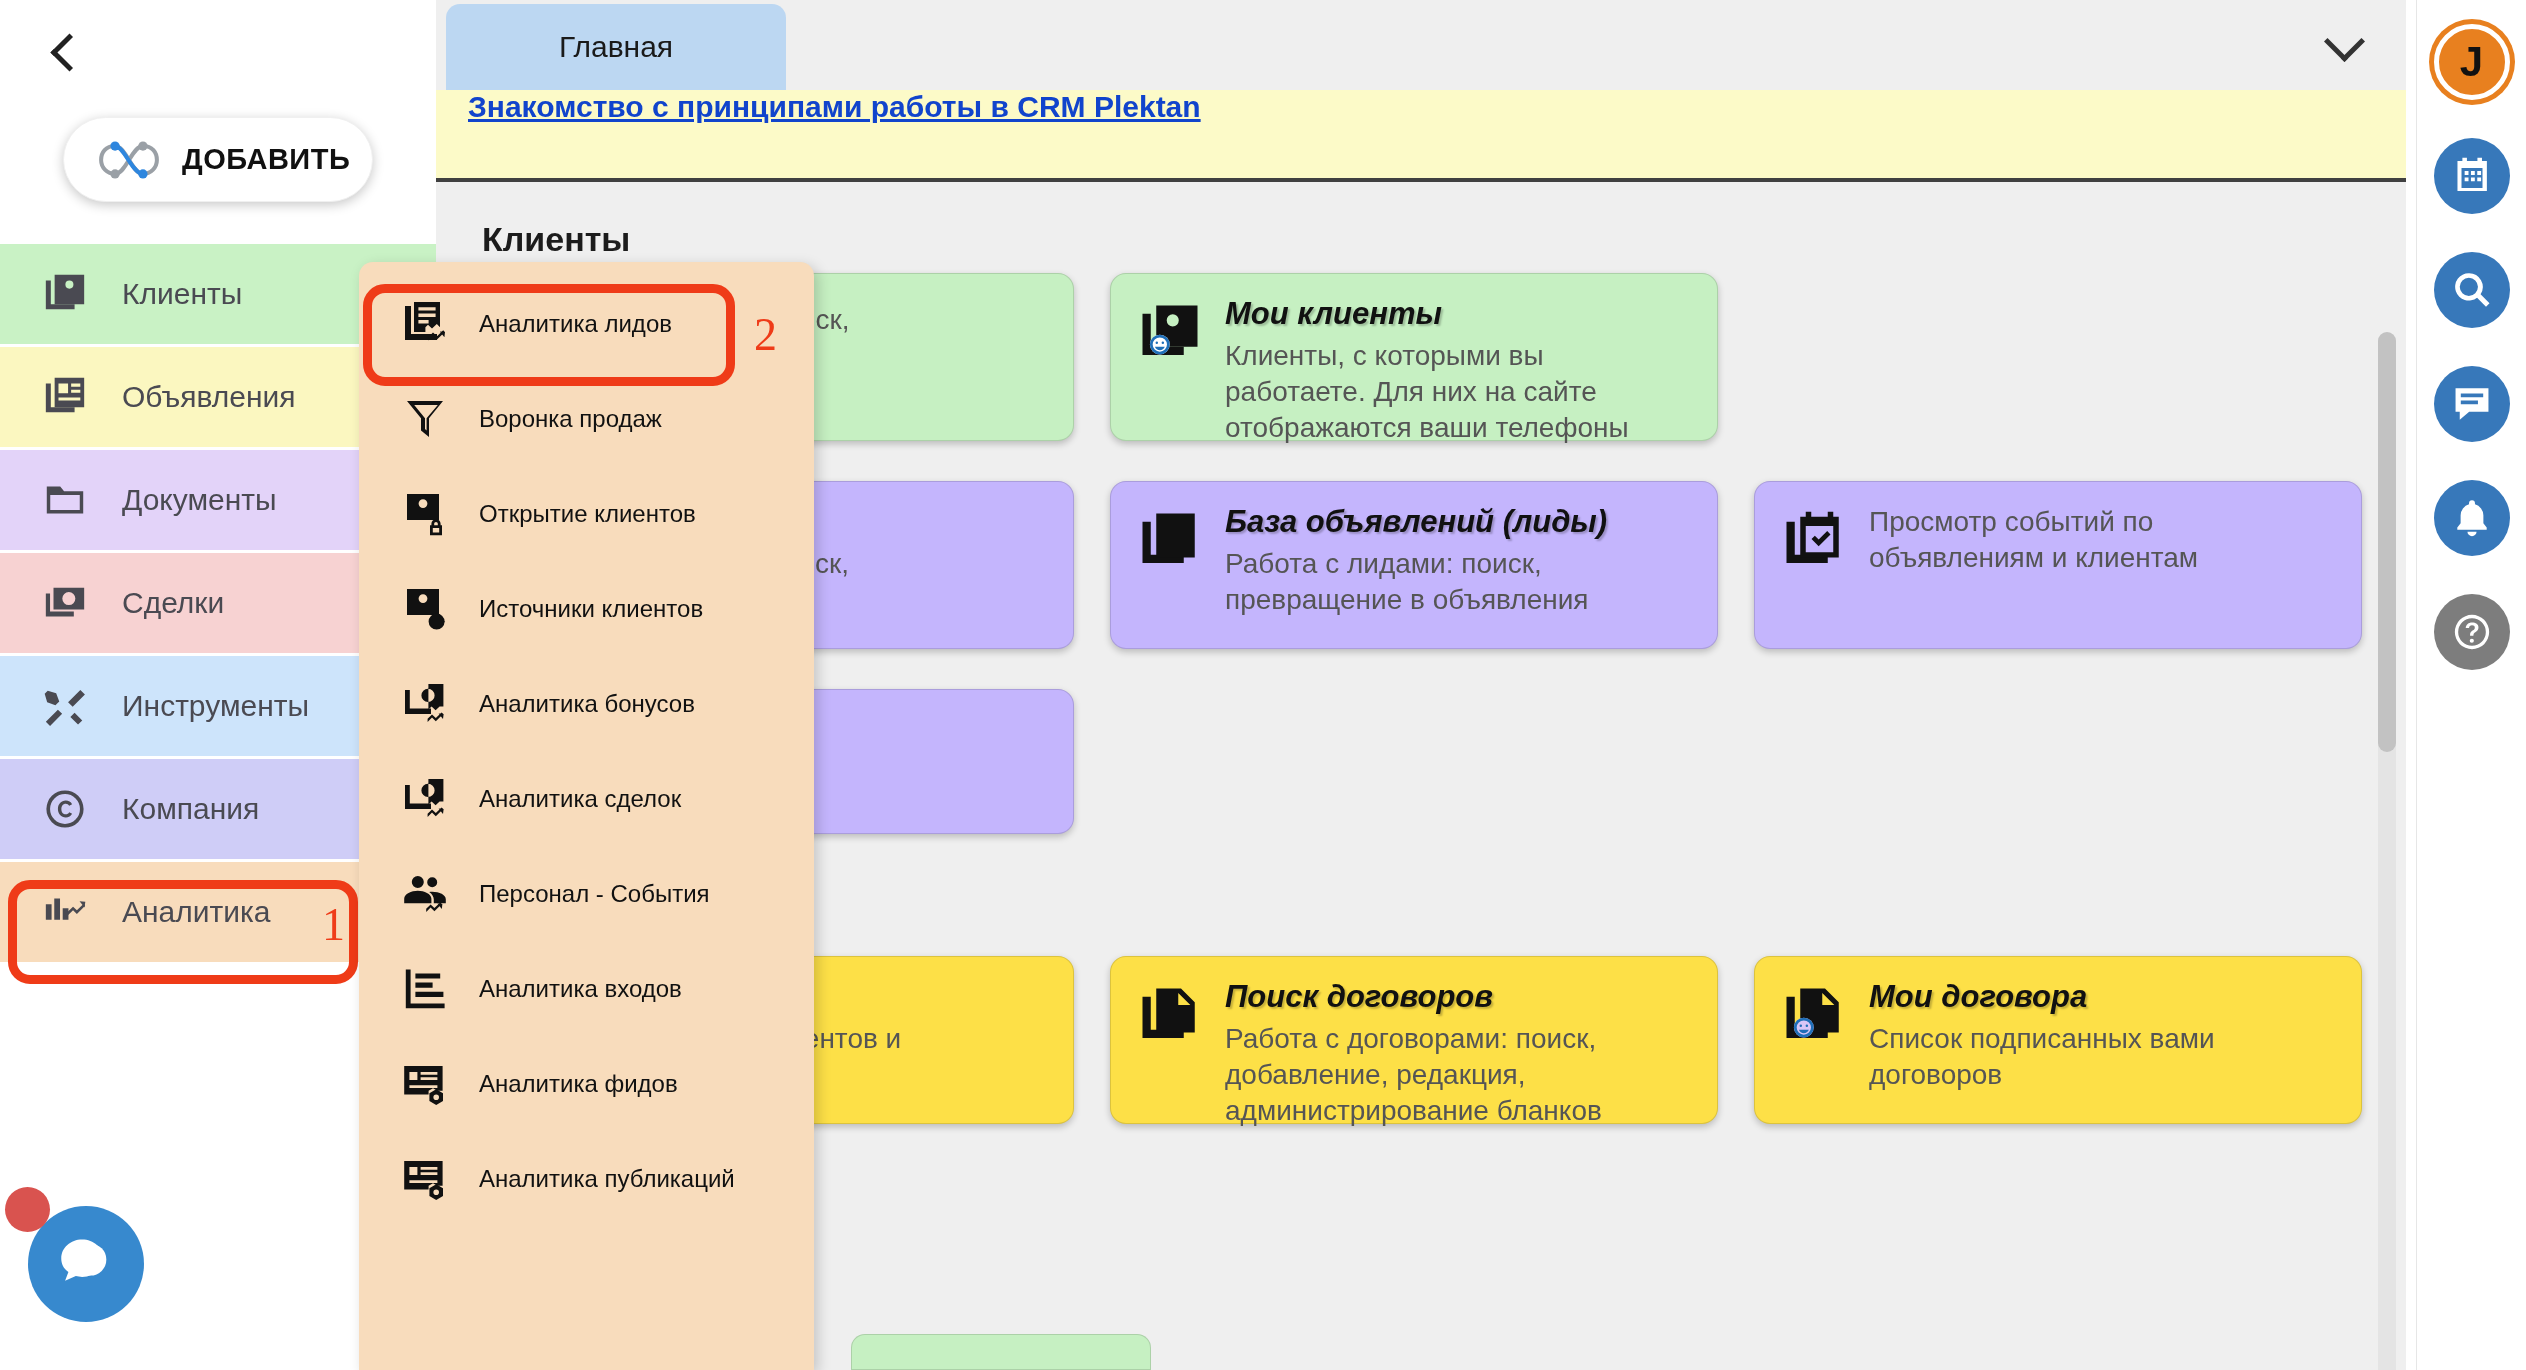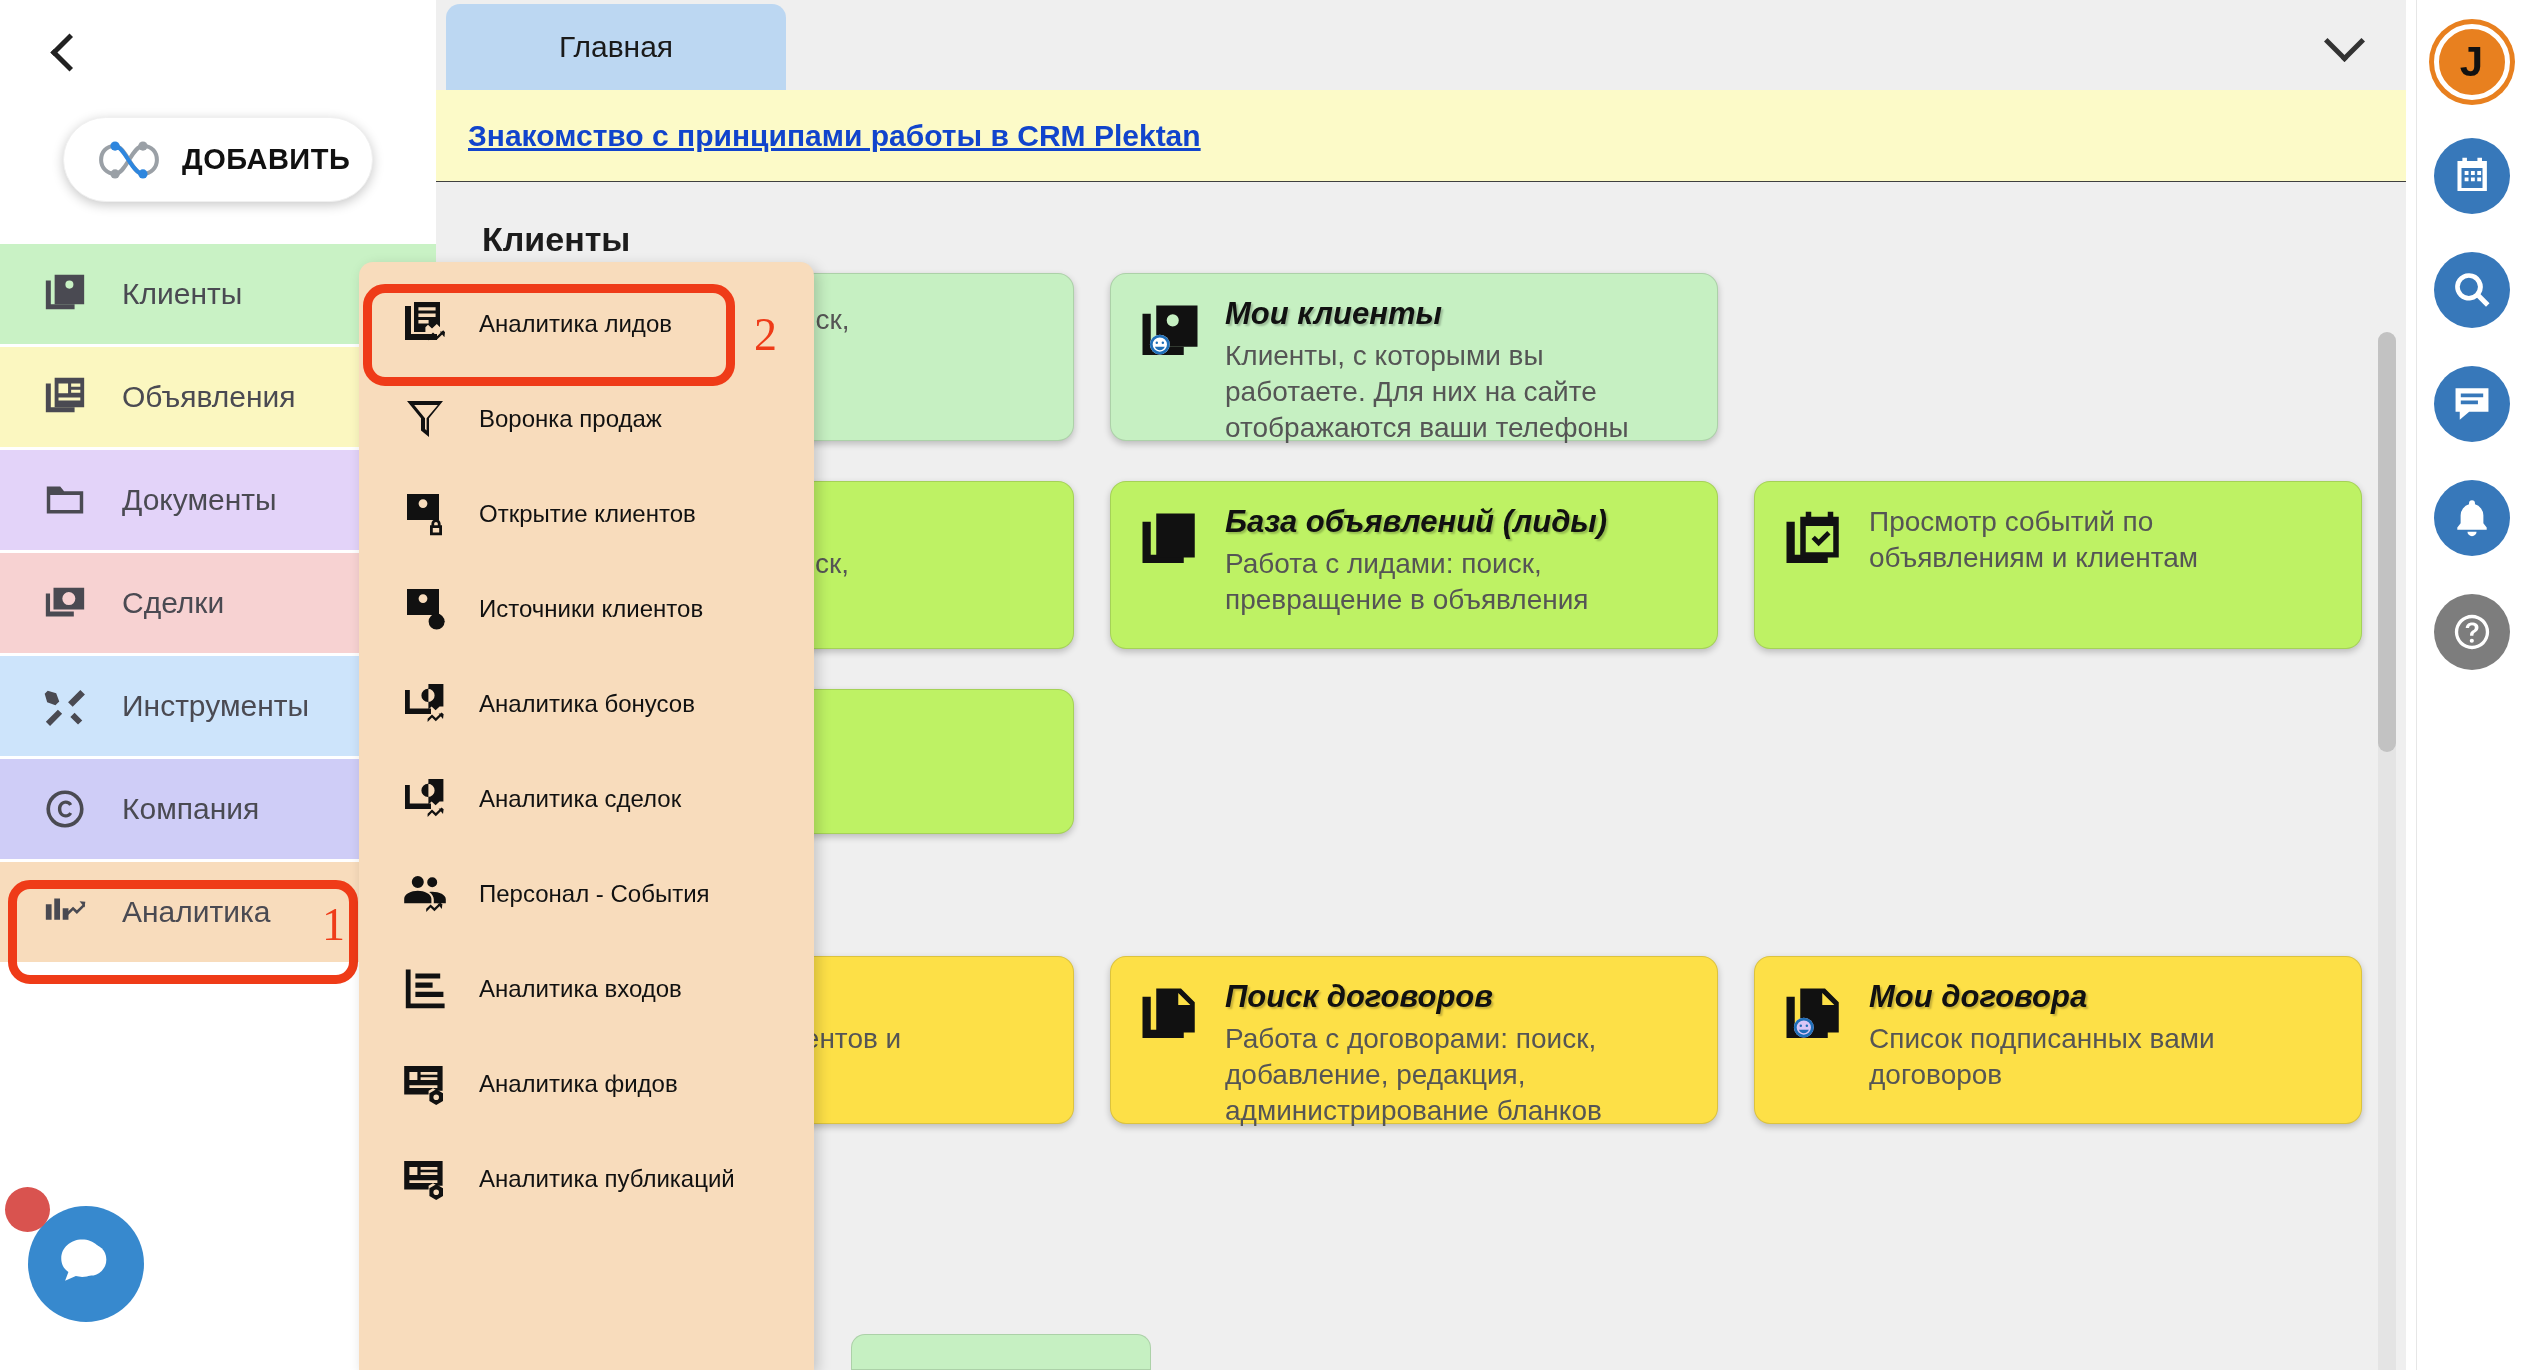--- a/index.html
+++ b/index.html
@@ -92,36 +92,36 @@
   .tabstrip { position:absolute; left:0; right:0; bottom:0; height:28px; background:#bcd7f2; z-index:-1;}
   .tab-caret {
     position:absolute; right:34px; top:20px; width:56px; height:56px;
     display:flex; align-items:center; justify-content:center;
   }
   .tab-caret::before{
     content:""; width:24px; height:24px; border-right:5px solid #333; border-bottom:5px solid #333;
     transform:rotate(45deg) translate(-5px,-5px);
   }
   .banner {
-    background:#fcfac8; height:92px; display:flex; align-items:center; padding-left:32px;
-    border-bottom:1px solid #404040;
+    background:#fcfac8; height:92px; display:flex; align-items:flex-start; padding-left:32px;
+    border-bottom:4px solid #404040;
   }
   .banner a { font-size:30px; font-weight:bold; color:#1144cc; text-decoration:underline; }
 
   .content { position:relative; padding:24px 30px 0 30px; height:1188px; }
   .sect-title { font-size:34px; font-weight:bold; color:#1c1c1c; margin:14px 0 14px 16px; }
 
   .cards-row { display:flex; gap:36px; margin-bottom:40px; }
   .card {
     width:608px; border-radius:16px; padding:22px 26px 24px 26px;
     box-shadow:0 3px 7px rgba(0,0,0,.22); display:flex; gap:22px;
     border:1px solid rgba(0,0,0,.13);
   }
   .card.green  { background:#c6f0c2; }
-  .card.yellow { background:#bef264; }
+  .card.yellow { background:#c4b5fd; }
   .card.purple { background:#fde047; }
   .card-ico { width:66px; height:66px; flex:none; margin-top:4px; }
   .card-ico svg { width:66px; height:66px; fill:#111; }
   .card-body { flex:1; min-width:0; }
   .card-t { font-size:31px; font-weight:bold; font-style:italic; color:#111;
             text-shadow:2px 2px 2px rgba(0,0,0,.22); margin-bottom:6px; }
   .card-d { font-size:28px; color:#555; line-height:1.28; }
   .h-green  { height:168px; }
   .h-yellow { height:168px; }
   .h-purple { height:168px; }

